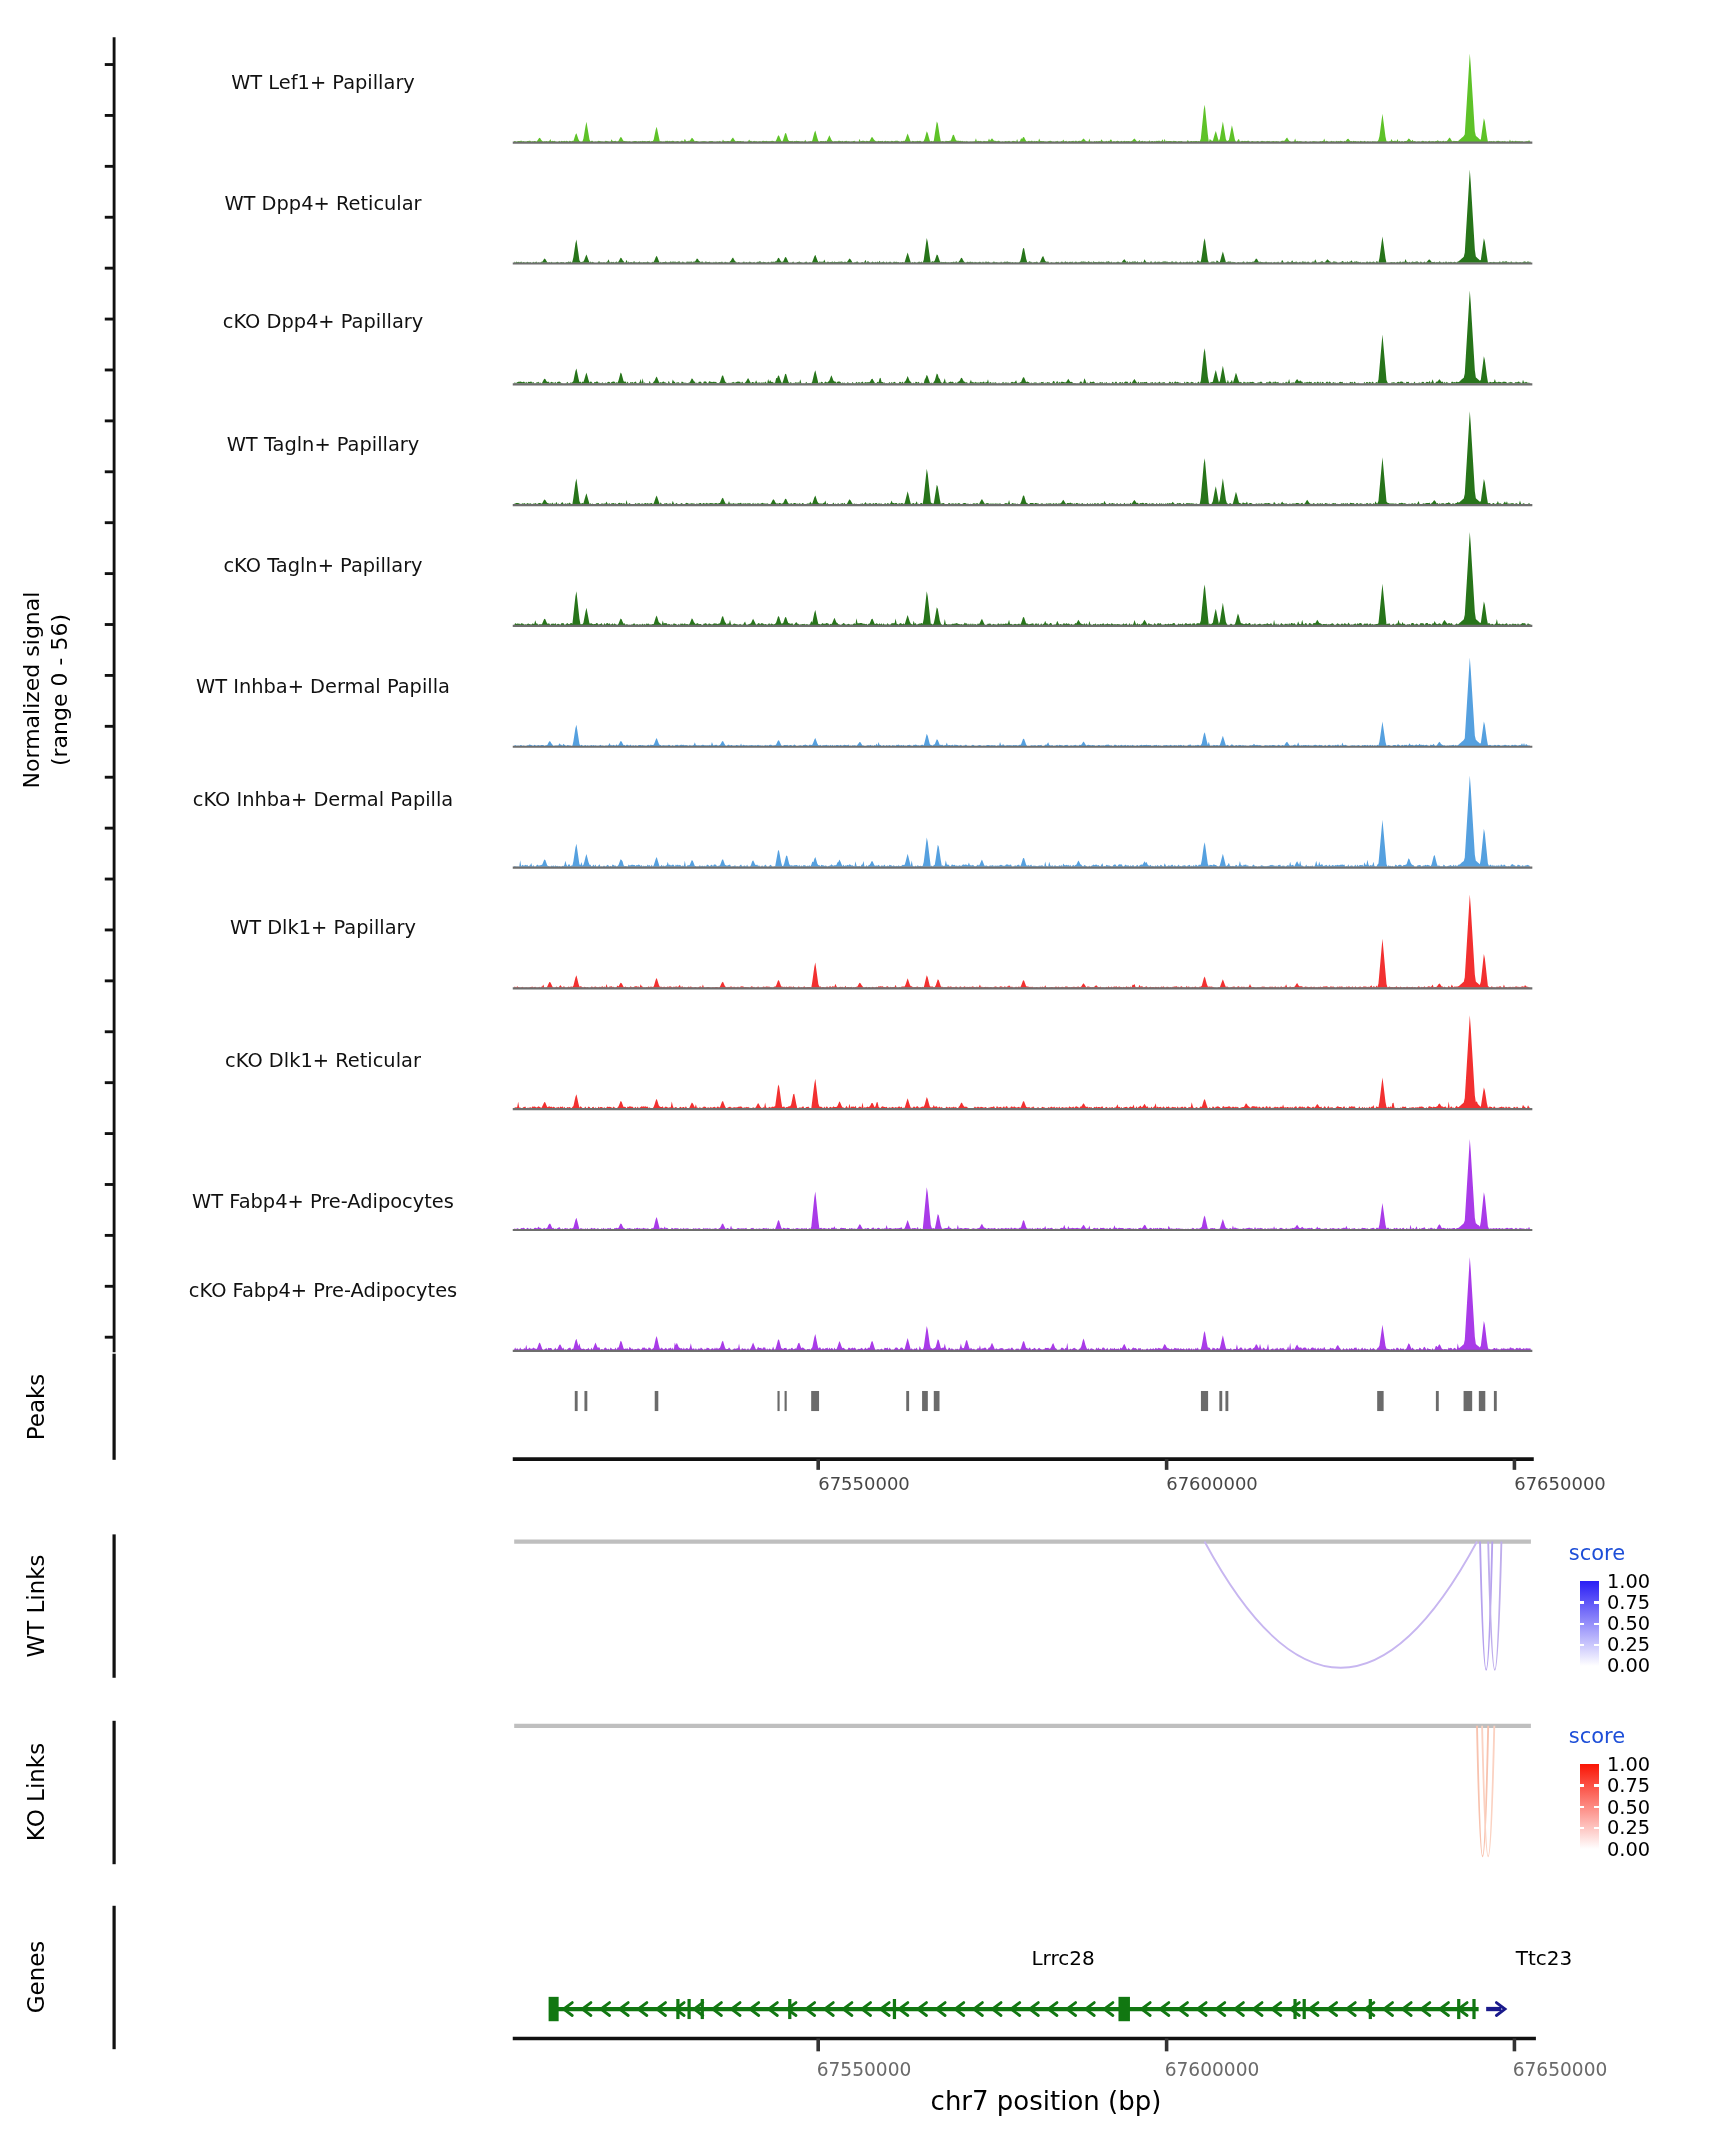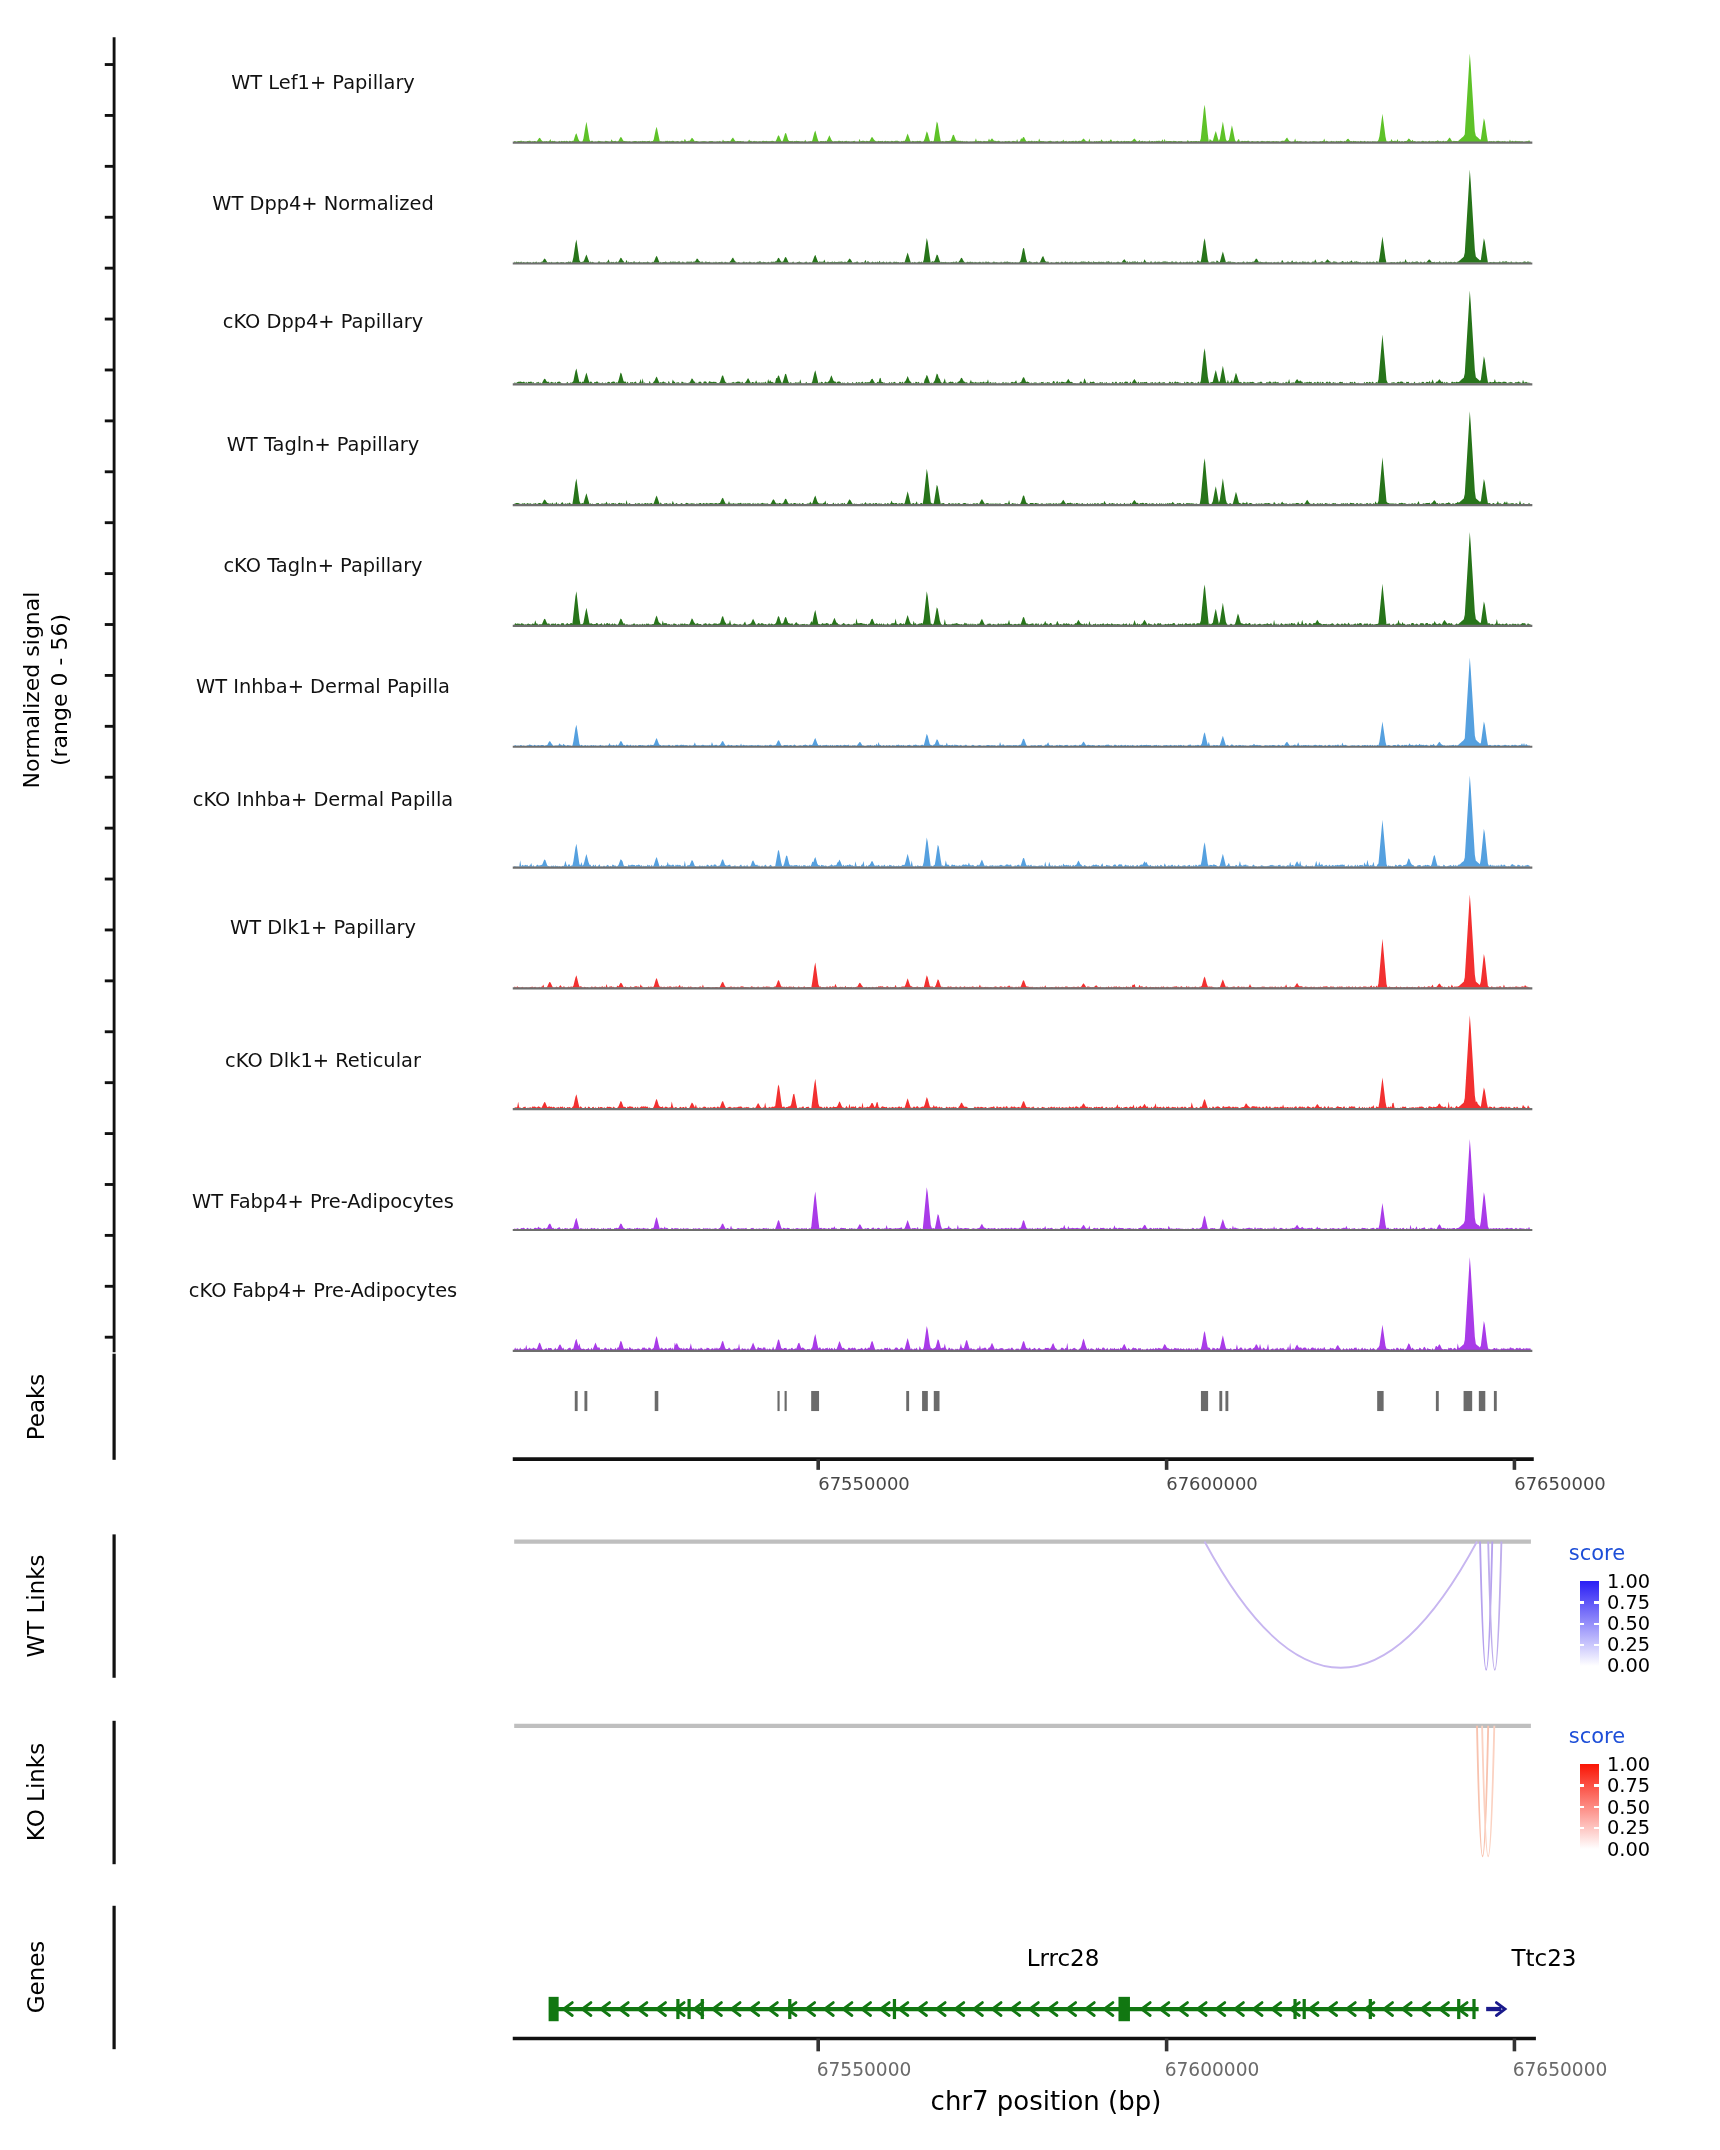--- a/index.html
+++ b/index.html
@@ -11,21 +11,21 @@
   .ylab{position:absolute;text-align:center;transform:translate(-50%,-50%) rotate(-90deg);
         font-size:22px;line-height:1.25;color:#000;}
   .ticklab1{font-size:18px;color:#474747;}
   .ticklab2{font-size:18.6px;color:#6a6a6a;}
   .sectlab{font-size:23px;}
   .axistitle{font-size:26px;}
   .legtitle{position:absolute;transform:translate(-50%,-50%);font-size:21px;color:#1d4ed8;white-space:nowrap;}
   .leglab{position:absolute;transform:translate(0,-50%);font-size:19.4px;color:#000;white-space:nowrap;}
   .colorbar{position:absolute;width:18.6px;}
   .cbtick{position:absolute;width:4.3px;height:2.2px;background:#ffffff;}
-  .genelab{font-size:23px;}
+  .genelab{font-size:20px;}
   .tracklab{position:absolute;transform:translate(-50%,-50%);font-size:19.4px;color:#111;white-space:nowrap;}
 </style>
 </head>
 <body>
 
 <div class="fig">
 
   <svg id="chart-svg" width="1721" height="2151" viewBox="0 0 2400 3000">
       <line x1="159" y1="52" x2="159" y2="1886" stroke="#111111" stroke-width="4"></line>
       <line x1="146" y1="90" x2="159" y2="90" stroke="#111111" stroke-width="4"></line>
@@ -224,21 +224,21 @@
   <div class="leglab" style="left:1607px;top:1785px;">0.75</div>
   <div class="leglab" style="left:1607px;top:1807px;">0.50</div>
   <div class="leglab" style="left:1607px;top:1827px;">0.25</div>
   <div class="leglab" style="left:1607px;top:1849px;">0.00</div>
 
   <div class="lbl genelab" style="left:1017px;top:1958px;">Lrrc28</div>
   <div class="lbl genelab" style="left:1498px;top:1958px;">Ttc23</div>
 
   <div id="track-labels">
       <div class="tracklab" style="left: 323px; top: 82px;">WT Lef1+ Papillary</div>
-      <div class="tracklab" style="left: 323px; top: 203px;">WT Dpp4+ Normalized</div>
+      <div class="tracklab" style="left: 323px; top: 203px;">WT Dpp4+ Reticular</div>
       <div class="tracklab" style="left: 323px; top: 321px;">cKO Dpp4+ Papillary</div>
       <div class="tracklab" style="left: 323px; top: 444px;">WT Tagln+ Papillary</div>
       <div class="tracklab" style="left: 323px; top: 565px;">cKO Tagln+ Papillary</div>
       <div class="tracklab" style="left: 323px; top: 686px;">WT Inhba+ Dermal Papilla</div>
       <div class="tracklab" style="left: 323px; top: 799px;">cKO Inhba+ Dermal Papilla</div>
       <div class="tracklab" style="left: 323px; top: 927px;">WT Dlk1+ Papillary</div>
       <div class="tracklab" style="left: 323px; top: 1048px; margin-top: 12px;">cKO Dlk1+ Reticular</div>
       <div class="tracklab" style="left: 323px; top: 1169px; margin-top: 32px;">WT Fabp4+ Pre-Adipocytes</div>
       <div class="tracklab" style="left: 323px; top: 1290px;">cKO Fabp4+ Pre-Adipocytes</div>
     </div>

